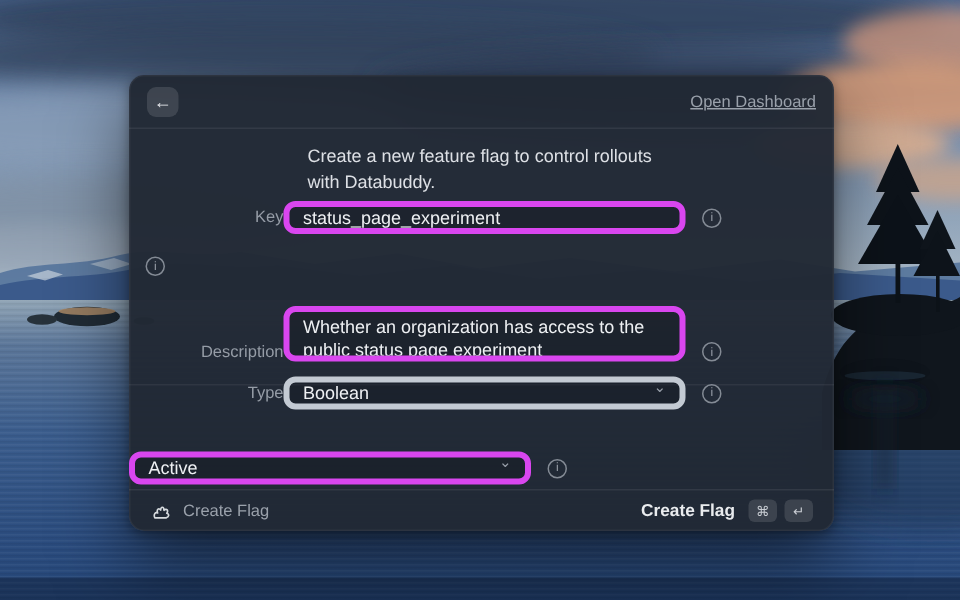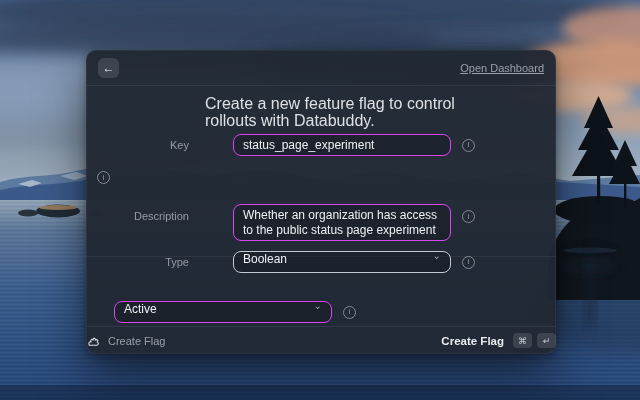--- a/index.html
+++ b/index.html
@@ -23,38 +23,37 @@
     width:21px; height:20px; border-radius:6px; background:rgba(255,255,255,0.12);
     color:#e9ebef; font-size:12px; line-height:1; display:flex; align-items:center; justify-content:center;
     cursor:default; user-select:none;
   }
   .open-dashboard { color:#9aa1ab; font-size:11px; text-decoration:underline; cursor:default;margin-left:14px; }
 
   .dialog-body { position:absolute; top:37px; left:0; right:0; bottom:28px; }
 
   .intro {
     position:absolute; left:119px; top:9px; width:252px;
-    color:#dde0e5; font-size:16px; line-height:16.5px;
+    color:#dde0e5; font-size:12px; line-height:16.5px;
   }
 
   .row { position:absolute; left:0; width:100%; display:flex; align-items:center; }
-  .row.top-align { align-items:flex-start; }
+  .row.top-align { align-items:flex-end; }
   .field-label {
-    width:103px; text-align:right; margin-right:16px; flex:none;
+    width:103px; text-align:right; flex:none;
     color:#959ca6; font-size:11px;
   }
   .row.top-align .field-label { margin-top:6px; }
 
   .control {
-    box-sizing:border-box; width:218px; flex:none;
-    border:1px solid #d946ef; border-radius:8px;
+    box-sizing:border-box; width:268px; flex:none;
+    border:4px solid #d946ef; border-radius:8px;
     background:rgba(13,17,24,0.30);
     color:#eef0f3; font-size:12px;
     font-family:"Liberation Sans", sans-serif;
-    margin-left:28px;
   }
   input.control { height:22px; padding:0 9px; outline:none; }
   textarea.control { height:37px; padding:3px 9px; line-height:15px; resize:none; outline:none; overflow:hidden; }
   .select {
     height:22px; display:flex; justify-content:space-between;
     padding:0 9px; cursor:default;
   }
   .select.focused { border-color:#c3cad3; }
   .chevron { color:#99a0aa; font-size:10px; line-height:1; transform:translateY(-1px); }
 
@@ -68,21 +67,21 @@
   .row-key    { top:47px; }
   .row-name   { top:84px; }
   .row-desc   { top:117px; }
   .row-type   { top:164px; }
   .row-status { top:214px; }
   .section-divider { position:absolute; left:0; right:0; top:169px; height:1px; background:rgba(255,255,255,0.06); }
 
   .dialog-footer {
     position:absolute; left:0; right:0; bottom:0; height:28px; box-sizing:border-box;
     border-top:1px solid rgba(255,255,255,0.08);
-    display:flex; align-items:center; padding:0 0;
+    display:flex; align-items:center; padding:0 14px;
   }
   .footer-left { display:flex; align-items:center; gap:8px; color:#9aa1ab; font-size:11px; }
   .footer-spacer { flex:1; }
   .footer-submit { display:flex; align-items:center; gap:5px; cursor:default; }
   .footer-submit .action-label { color:#e9ebee; font-size:11.5px; font-weight:600; margin-right:4px; }
   .kbd {
     min-width:15px; height:15px; padding:0 2px; border-radius:4px;
     background:rgba(255,255,255,0.12); color:#c9cdd3; font-size:9px;
     display:flex; align-items:center; justify-content:center;
   }

